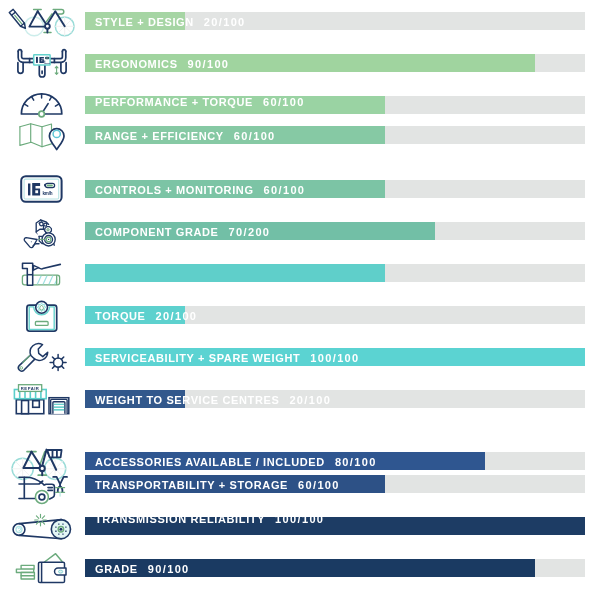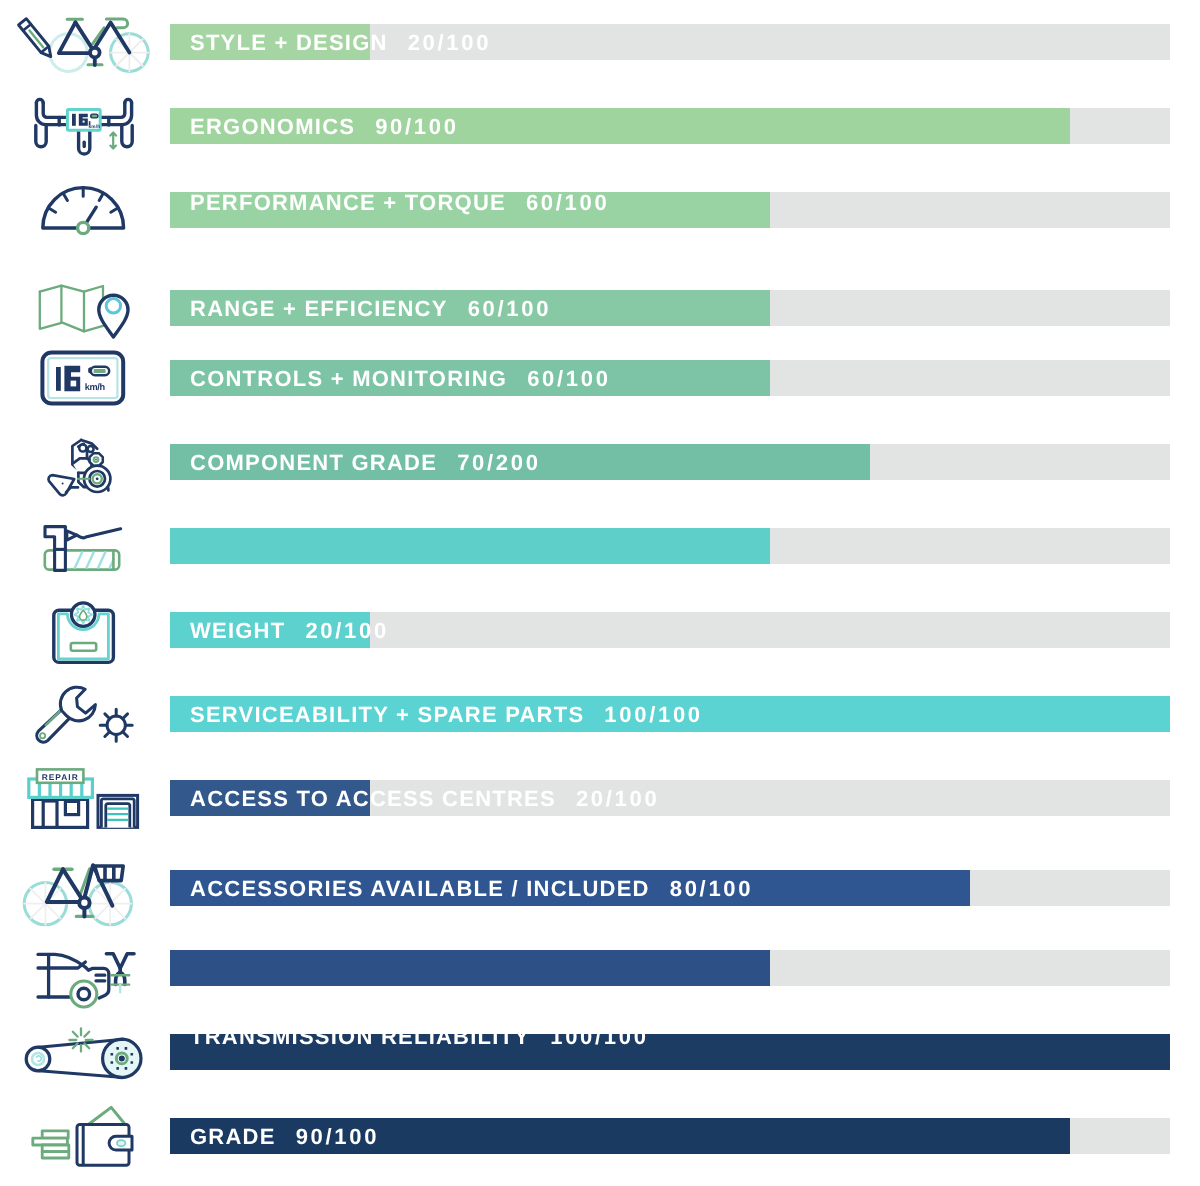--- a/index.html
+++ b/index.html
@@ -95,21 +95,21 @@
  <path d="M42.5 28.4l5.6-8.8" stroke-width="1.7"></path>
 </g>
 <circle cx="41.6" cy="30.0" r="2.8" fill="#fff" stroke="#6cab7d" stroke-width="1.7"></circle>
 </svg>
       </div>
 <div class="track" style="top:12px">
         <div class="fill" style="width:300px;background:#9ad3a3"></div>
       </div>
 <div class="lbl" style="top:8px"><span>PERFORMANCE + TORQUE</span><span class="val">60/100</span></div>
 </div>
-<div class="row" style="top:133px">
+<div class="row" style="top:114px">
 <div class="icon-cell">
         <svg width="84" height="42" viewBox="0 0 84 42" style="left:0;top:0;transform:none">
 <g fill="none" stroke="#6cab7d" stroke-width="1.15" stroke-linejoin="round" stroke-linecap="round">
  <path d="M19.9 12.8 30.7 9.8 42 12.8 51.5 10 51.5 19.5"></path>
  <path d="M19.9 12.8V31.4l11.3-3.1L42 32.7l9.5-2.8"></path>
  <path d="M30.7 9.8v18.5"></path>
  <path d="M42 12.8v19.9"></path>
 </g>
 <g fill="none" stroke-linejoin="round" stroke-linecap="round">
  <path d="M56.7 35.5c-3.3-4.7-7.3-9.3-7.3-13.6a7.3 7.3 0 0 1 14.6 0c0 4.3-4 8.9-7.3 13.6z" stroke="#1f3864" stroke-width="1.7" fill="#fff"></path>
@@ -204,39 +204,39 @@
 <path d="M29.2 12.9h4.5a7.9 7.9 0 0 0 15.8 0h4.7v22.6H29.2z" fill="none" stroke="#67d3ce" stroke-width="1.4" stroke-linejoin="round"></path>
 <circle cx="41.6" cy="13.3" r="5.9" fill="#fff" stroke="#1f3864" stroke-width="1.6"></circle>
 <path d="M41.60 8.90 L42.63 10.81 L44.71 10.19 L44.09 12.27 L46.00 13.30 L44.09 14.33 L44.71 16.41 L42.63 15.79 L41.60 17.70 L40.57 15.79 L38.49 16.41 L39.11 14.33 L37.20 13.30 L39.11 12.27 L38.49 10.19 L40.57 10.81 Z" fill="#fff" stroke="#8ce0de" stroke-width="0.9" stroke-linejoin="round"></path>
 <path d="M41.6 11.1c1.45 1.65 1.85 2.25 1.85 3.1a1.85 1.85 0 0 1-3.7 0c0-0.85 0.4-1.45 1.85-3.1z" fill="none" stroke="#6cab7d" stroke-width="0.85"></path>
 <rect x="35.4" y="27.5" width="12.7" height="3.9" rx="1.0" fill="none" stroke="#6cab7d" stroke-width="1.3"></rect>
 </svg>
       </div>
 <div class="track" style="top:12px">
         <div class="fill" style="width:100px;background:#5dd1ce"></div>
       </div>
-<div class="lbl" style="top:12px"><span>WEIGHT</span><span class="val">20/100</span></div>
+<div class="lbl" style="top:12px"><span>TORQUE</span><span class="val">20/100</span></div>
 </div>
 <div class="row" style="top:336.40px">
 <div class="icon-cell">
         <svg width="84" height="42" viewBox="0 0 84 42" style="left:0;top:0;transform:none">
 <path d="M31.3 18.3 19.2 29.6a3.3 3.3 0 0 0 4.6 4.7l11.0-11.2" fill="#fff" stroke="#1f3864" stroke-width="1.55" stroke-linejoin="round" stroke-linecap="round"></path>
 <path d="M30.0 19.4 22.9 26.6" stroke="#6cab7d" stroke-width="1.25" fill="none" stroke-linecap="round"></path>
 <circle cx="21.3" cy="31.9" r="1.3" fill="none" stroke="#6cab7d" stroke-width="0.9"></circle>
 <path d="M42.6 8.6 38.3 13.0l0.4 4.3 4.1 3.3 4.9-4.3a8.4 8.4 0 0 1-14.5 5.5l-2.3-2.4a8.4 8.4 0 0 1 11.7-10.8z" fill="#fff" stroke="#1f3864" stroke-width="1.5" stroke-linejoin="round" stroke-linecap="round"></path>
 <g fill="none" stroke="#1f3864" stroke-width="1.5" stroke-linecap="round">
  <circle cx="58.1" cy="26.6" r="4.6"></circle>
  <path d="M62.70 26.60L66.10 26.60M61.35 29.85L63.76 32.26M58.10 31.20L58.10 34.60M54.85 29.85L52.44 32.26M53.50 26.60L50.10 26.60M54.85 23.35L52.44 20.94M58.10 22.00L58.10 18.60M61.35 23.35L63.76 20.94"></path>
 </g>
 </svg>
       </div>
 <div class="track" style="top:12px">
         <div class="fill" style="width:500px;background:#5bd3d2"></div>
       </div>
-<div class="lbl" style="top:12px"><span>SERVICEABILITY + SPARE PARTS</span><span class="val">100/100</span></div>
+<div class="lbl" style="top:12px"><span>SERVICEABILITY + SPARE WEIGHT</span><span class="val">100/100</span></div>
 </div>
 <div class="row" style="top:378.45px">
 <div class="icon-cell">
         <svg width="84" height="42" viewBox="0 0 84 42" style="left:0;top:0;transform:none">
 <rect x="16.3" y="21.7" width="27.5" height="14.0" fill="#fff" stroke="#1f3864" stroke-width="1.6"></rect>
 <rect x="21.6" y="22.5" width="6.9" height="13.2" fill="#fff" stroke="#1f3864" stroke-width="1.6"></rect>
 <rect x="32.7" y="22.7" width="6.6" height="6.6" fill="#fff" stroke="#1f3864" stroke-width="1.6"></rect>
 <rect x="14.4" y="11.5" width="31.8" height="9.2" fill="#fff" stroke="#5bcfcb" stroke-width="1.6"></rect>
 <path d="M19.70 11.5V20.7M25.00 11.5V20.7M30.30 11.5V20.7M35.60 11.5V20.7M40.90 11.5V20.7" stroke="#5bcfcb" stroke-width="1.6" fill="none"></path>
 <rect x="18.5" y="6.7" width="23.2" height="6.7" fill="#fff" stroke="#6cab7d" stroke-width="1.3"></rect>
@@ -245,23 +245,23 @@
 <path d="M50.7 35.7V22.3a0.9 0.9 0 0 1 0.9-0.9h14.6a0.9 0.9 0 0 1 0.9 0.9v13.4" fill="#fff" stroke="#1f3864" stroke-width="1.4"></path>
 <path d="M52.9 35.7V24.7a0.9 0.9 0 0 1 0.9-0.9h10.2a0.9 0.9 0 0 1 0.9 0.9v11.0" fill="#fff" stroke="#1f3864" stroke-width="1.4"></path>
 <g stroke="#3fc2bd" stroke-width="1.1" fill="none">
             <path d="M53.6 26.3h10.6M53.6 29.1h10.6M53.6 31.9h10.6"></path>
           </g>
 </svg>
       </div>
 <div class="track" style="top:12px">
         <div class="fill" style="width:100px;background:#32588c"></div>
       </div>
-<div class="lbl" style="top:12px"><span>ACCESS TO ACCESS CENTRES</span><span class="val">20/100</span></div>
-</div>
-<div class="row" style="top:423px">
+<div class="lbl" style="top:12px"><span>WEIGHT TO SERVICE CENTRES</span><span class="val">20/100</span></div>
+</div>
+<div class="row" style="top:440px">
 <div class="icon-cell">
         <svg width="84" height="42" viewBox="0 0 84 42" style="left:0;top:0;transform:none">
 <g fill="none" stroke-linecap="round" stroke-linejoin="round">
  <circle cx="22.7" cy="28.8" r="10.6" stroke="#9adcd8" stroke-width="1.5"></circle>
  <g stroke="#efefef" stroke-width=".9">
               <path d="M22.7 18.2v21.2M12.1 28.8h21.2M15.2 21.3l15 15M30.2 21.3l-15 15"></path>
             </g>
  <circle cx="55.1" cy="28.8" r="10.6" stroke="#9adcd8" stroke-width="1.5"></circle>
  <g stroke="#efefef" stroke-width=".9">
               <path d="M55.1 18.2v21.2M44.5 28.8h21.2M47.6 21.3l15 15M62.6 21.3l-15 15"></path>
@@ -304,20 +304,21 @@
 </g>
 <g fill="none" stroke="#6cab7d" stroke-width="1.2" stroke-linecap="round">
  <path d="M55.6 24.6h9.0M55.6 29.3h9.0"></path>
 </g>
 <path d="M60.1 29.5v3.6" stroke="#b5e6e3" stroke-width="1.2" fill="none" stroke-linecap="round"></path>
 </svg>
       </div>
 <div class="track" style="top:12px">
         <div class="fill" style="width:300px;background:#2d5186"></div>
       </div>
+<div class="lbl" style="top:12px"><span>TRANSPORTABILITY + STORAGE</span><span class="val">60/100</span></div>
 </div>
 <div class="row" style="top:504.60px">
 <div class="icon-cell">
         <svg width="84" height="42" viewBox="0 0 84 42" style="left:0;top:0;transform:none">
 <circle cx="60.9" cy="24.2" r="9.6" fill="#e4f6f5" stroke="#1f3864" stroke-width="1.6"></circle>
 <circle cx="19.0" cy="24.5" r="5.9" fill="#fff" stroke="#1f3864" stroke-width="1.6"></circle>
 <path d="M19.56 30.37L61.82 33.76M19.48 18.62L61.68 14.63" stroke="#1f3864" stroke-width="1.6" fill="none" stroke-linecap="round"></path>
 <rect x="65.24" y="25.62" width="1.3" height="1.3" rx="0.25" fill="#1f3864"></rect>
           <rect x="62.32" y="28.54" width="1.3" height="1.3" rx="0.25" fill="#1f3864"></rect>
           <rect x="58.18" y="28.54" width="1.3" height="1.3" rx="0.25" fill="#1f3864"></rect>

